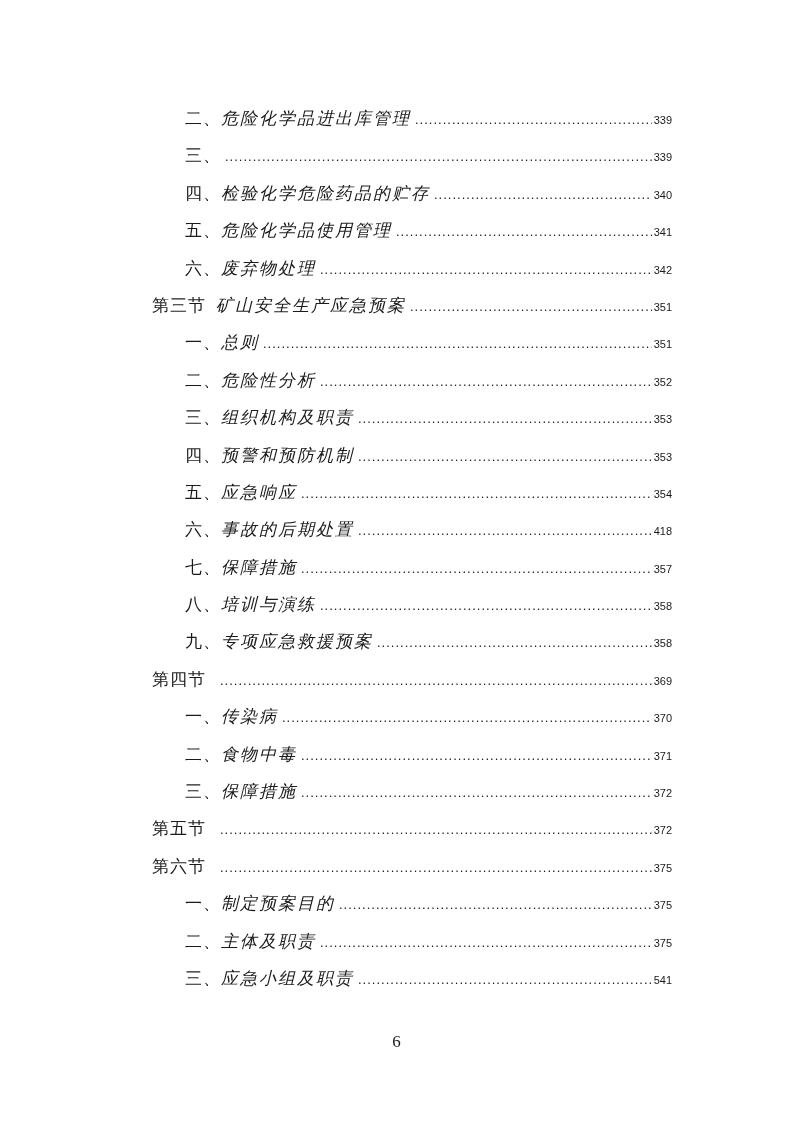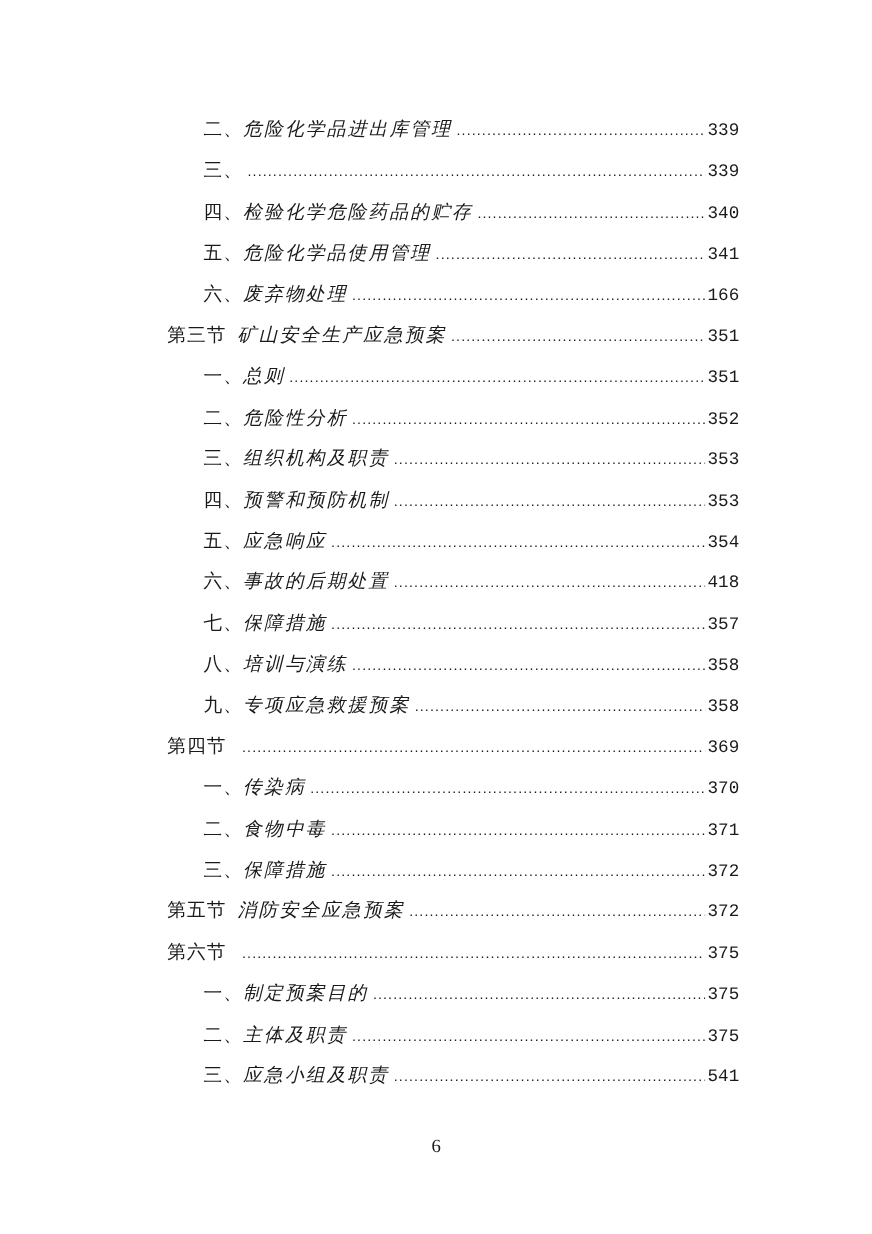--- a/index.html
+++ b/index.html
@@ -49,22 +49,22 @@
       margin: 0 2px 0 4px;
       font-family: "Liberation Sans", sans-serif;
       font-size: 13px;
       letter-spacing: 1px;
       color: #1a1a1a;
     }
     .toc-entry .leader::before {
       content: "................................................................................................................................................................";
     }
     .toc-entry .page {
-      font-family: Liberation Mono, monospace;
-      font-size: 16px;
+      font-family: Liberation Sans, sans-serif;
+      font-size: 11px;
     }
     .page-number {
       position: absolute;
       left: 0;
       width: 793px;
       top: 1032px;
       text-align: center;
       font-family: "Liberation Serif", serif;
       font-size: 17px;
     }
@@ -93,21 +93,21 @@
     <div class="toc-entry level-2">
       <span class="num">五、</span>
       <span class="title">危险化学品使用管理</span>
       <span class="leader"></span>
       <span class="page">341</span>
     </div>
     <div class="toc-entry level-2">
       <span class="num">六、</span>
       <span class="title">废弃物处理</span>
       <span class="leader"></span>
-      <span class="page">166</span>
+      <span class="page">342</span>
     </div>
     <div class="toc-entry level-1">
       <span class="sec">第三节</span>
       <span class="title">矿山安全生产应急预案</span>
       <span class="leader"></span>
       <span class="page">351</span>
     </div>
     <div class="toc-entry level-2">
       <span class="num">一、</span>
       <span class="title">总则</span>
@@ -180,21 +180,20 @@
       <span class="page">371</span>
     </div>
     <div class="toc-entry level-2">
       <span class="num">三、</span>
       <span class="title">保障措施</span>
       <span class="leader"></span>
       <span class="page">372</span>
     </div>
     <div class="toc-entry level-1">
       <span class="sec">第五节</span>
-      <span class="title">消防安全应急预案</span>
       <span class="leader"></span>
       <span class="page">372</span>
     </div>
     <div class="toc-entry level-1">
       <span class="sec">第六节</span>
       <span class="leader"></span>
       <span class="page">375</span>
     </div>
     <div class="toc-entry level-2">
       <span class="num">一、</span>

